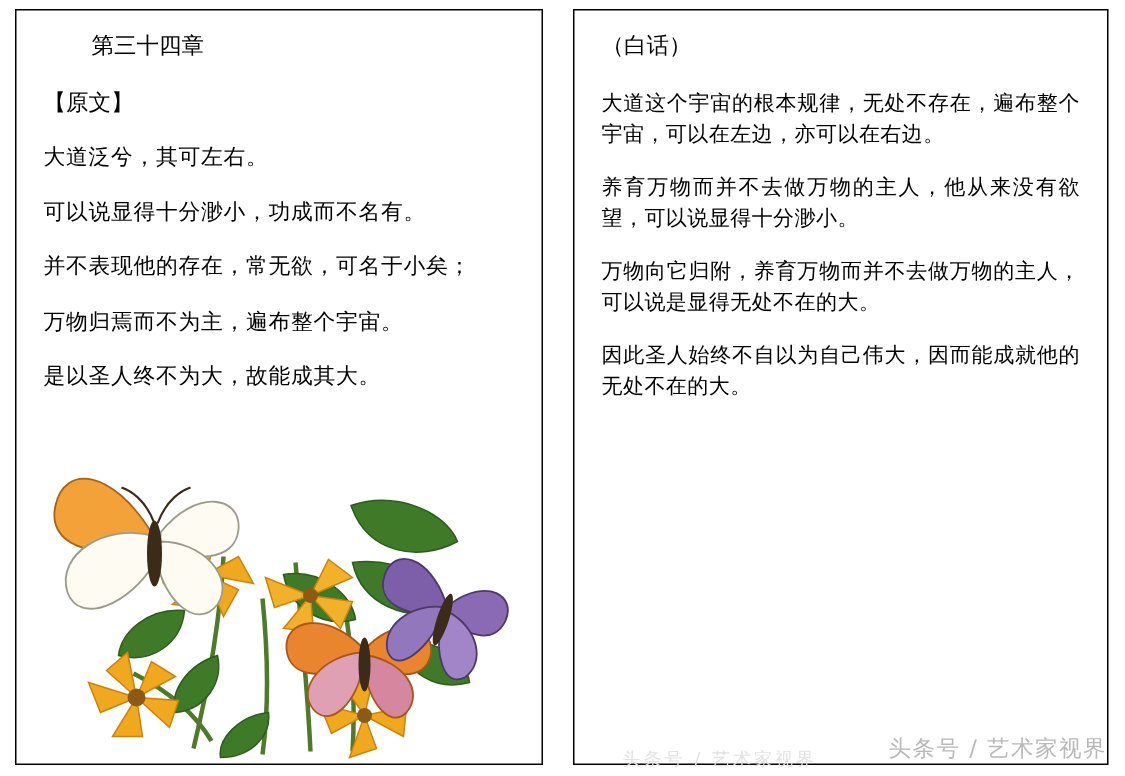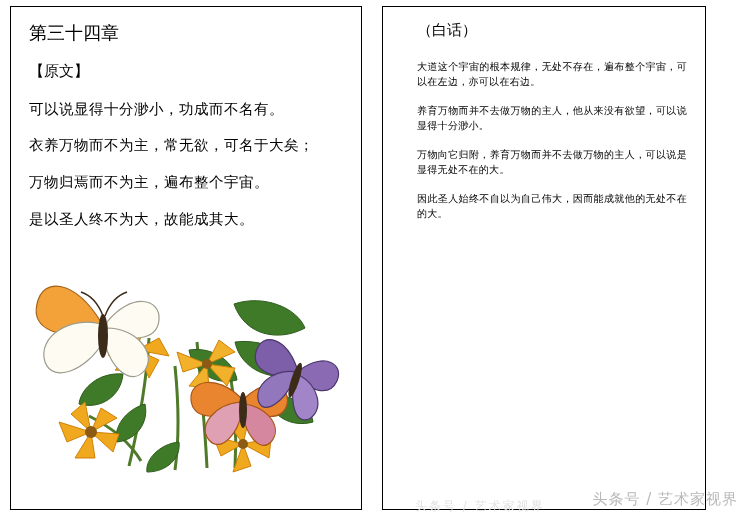--- a/index.html
+++ b/index.html
@@ -21,53 +21,53 @@
     border: 1px solid #000000;
     box-sizing: border-box;
     height: 504px;
   }
   .page-left {
     left: 10px;
     width: 352px;
   }
   .page-right {
     left: 382px;
-    width: 324px;
-    padding-left: 16px;
+    width: 357px;
   }
   .inner {
     padding: 14px 18px 0 18px;
     box-sizing: border-box;
     height: 100%;
   }
   .cn {
     font-family: "DejaVu Sans", "Liberation Sans", sans-serif;
     color: #000000;
   }
   .chapter-title {
-    font-size: 18px;
+    font-size: 15px;
     line-height: 1.3;
     margin-bottom: 18px;
+    margin-left: 32px;
   }
   .section-label {
     font-size: 15px;
     line-height: 1.3;
     margin-bottom: 18px;
   }
   .verse {
     font-size: 14.5px;
     line-height: 1.35;
     margin-bottom: 17px;
     letter-spacing: 0.5px;
   }
   .verse:last-child {
     margin-bottom: 0;
   }
   .para {
-    font-size: 10px;
+    font-size: 14px;
     line-height: 1.5;
     margin-bottom: 14px;
     letter-spacing: 0.3px;
     text-align: justify;
   }
   .para:last-child {
     margin-bottom: 4px;
   }
   .illustration {
     position: relative;
@@ -93,22 +93,23 @@
     letter-spacing: 2px;
   }
 </style>
 </head>
 <body>
 
 <div class="page page-left">
   <div class="inner">
     <div class="cn chapter-title">第三十四章</div>
     <div class="cn section-label">【原文】</div>
+    <div class="cn verse">大道泛兮，其可左右。</div>
     <div class="cn verse">可以说显得十分渺小，功成而不名有。</div>
-    <div class="cn verse">衣养万物而不为主，常无欲，可名于大矣；</div>
+    <div class="cn verse">并不表现他的存在，常无欲，可名于小矣；</div>
     <div class="cn verse">万物归焉而不为主，遍布整个宇宙。</div>
     <div class="cn verse">是以圣人终不为大，故能成其大。</div>
 
     <div class="illustration">
       <svg width="312" height="230" viewBox="0 0 312 230" xmlns="http://www.w3.org/2000/svg">
 
         <g stroke="#4f7a2a" stroke-width="3" fill="none">
           <path d="M120 92 C118 130, 112 170, 100 220"></path>
           <path d="M168 96 C172 140, 176 180, 178 222"></path>
           <path d="M200 120 C206 155, 208 190, 206 222"></path>

